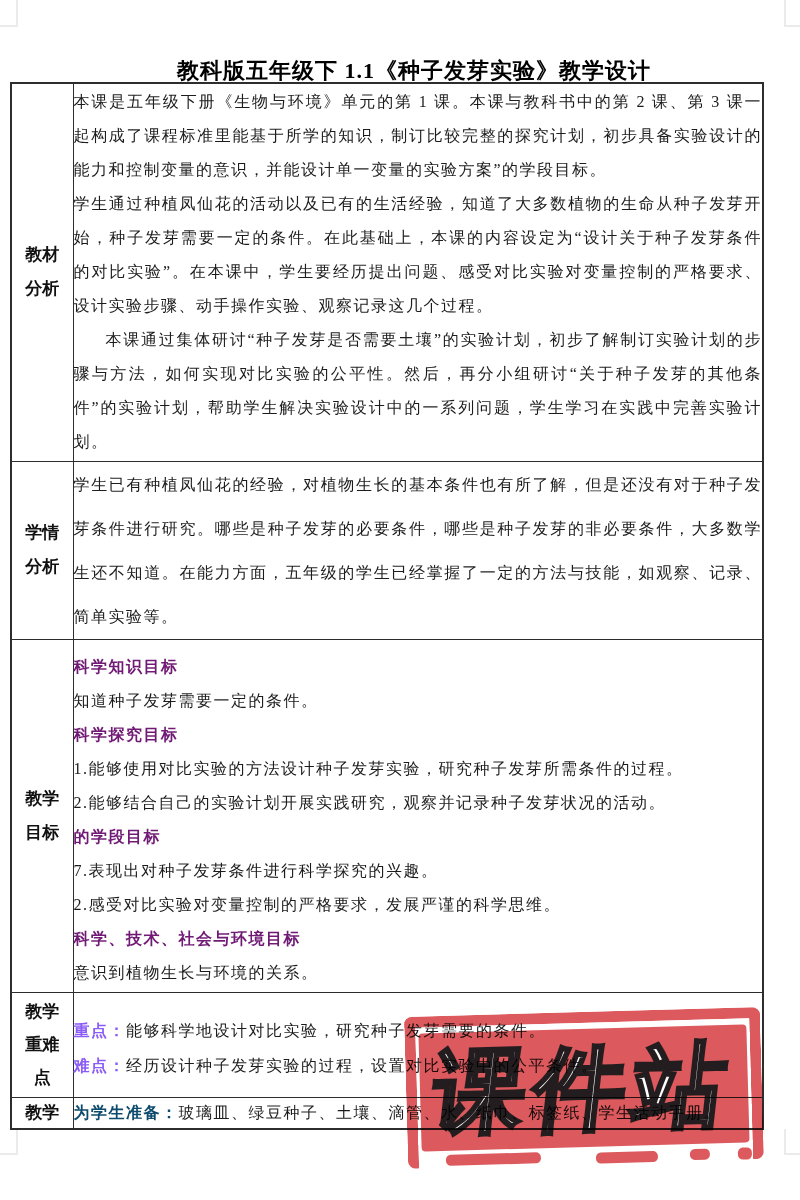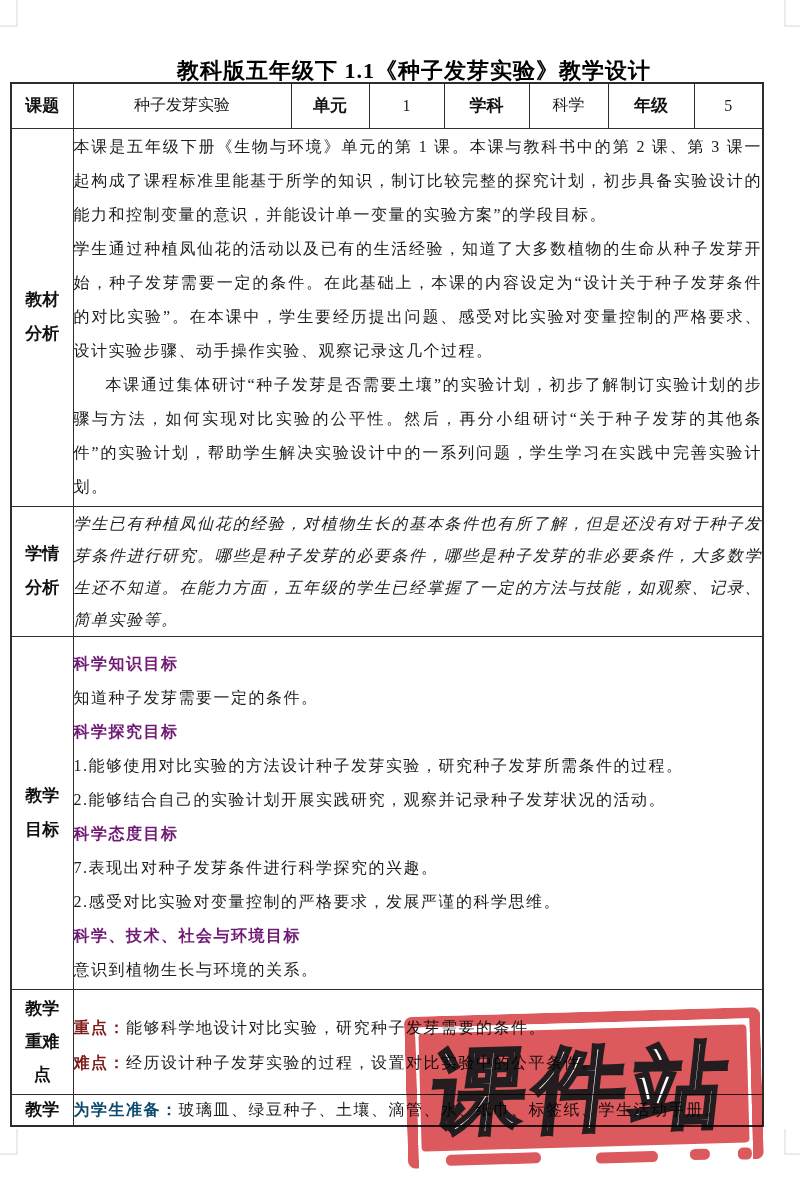--- a/index.html
+++ b/index.html
@@ -39,30 +39,30 @@
   td.val{text-align:center;font-size:16px;}
 
   td.vlabel span{display:block;line-height:34px;text-align:center;}
   tr.r5 td.vlabel span{line-height:33px;}
 
   td.content{
     vertical-align:top;text-align:justify;
     padding:3px 6px 0 9px;font-size:16px;letter-spacing:1.5px;
   }
   td.content p{margin:0;line-height:34px;}
-  tr.r3 td.content p{line-height:32px;padding-top:1px;font-style:italic;}
+  tr.r3 td.content p{line-height:44px;padding-top:1px;}
   td.content p.indent{text-indent:2em;}
 
   tr.r4 td.content{padding-top:9px;}
   .gh{font-weight:bold;line-height:34px;color:#701a75;}
   .gp{line-height:34px;}
 
   tr.r5 td.content{padding-top:7px;}
   .kv-line{line-height:35px;}
-  .kv-line b{font-weight:bold;color:#7f1d1d;}
+  .kv-line b{font-weight:bold;color:#8b5cf6;}
 
   tr.r6 td.content{vertical-align:middle;padding-top:0;}
   .prep-line{line-height:30px;}
   .prep-line b{font-weight:bold;color:#0c4a6e;}
 
   
   .stamp{
     position:absolute;left:406px;top:1012px;width:356px;height:152px;
     transform:rotate(-1.6deg);mix-blend-mode:multiply;z-index:5;pointer-events:none;
   }
@@ -103,30 +103,20 @@
     <col style="width:62px">
       <col style="width:218px">
       <col style="width:78px">
       <col style="width:75px">
     <col style="width:85px">
       <col style="width:79px">
       <col style="width:86px">
       <col style="width:69px">
   </colgroup>
   <tbody>
-    <tr class="r1">
-      <td class="hd">课题</td>
-      <td class="val">种子发芽实验</td>
-      <td class="hd">单元</td>
-      <td class="val">1</td>
-      <td class="hd">学科</td>
-      <td class="val">科学</td>
-      <td class="hd">年级</td>
-      <td class="val">5</td>
-    </tr>
 
     <tr class="r2">
       <td class="hd vlabel">
         <span>教材</span>
         <span>分析</span>
       </td>
       <td class="content" colspan="7">
         <p>本课是五年级下册《生物与环境》单元的第 1 课。本课与教科书中的第 2 课、第 3 课一起构成了课程标准里能基于所学的知识，制订比较完整的探究计划，初步具备实验设计的能力和控制变量的意识，并能设计单一变量的实验方案”的学段目标。</p>
         <p>学生通过种植凤仙花的活动以及已有的生活经验，知道了大多数植物的生命从种子发芽开始，种子发芽需要一定的条件。在此基础上，本课的内容设定为“设计关于种子发芽条件的对比实验”。在本课中，学生要经历提出问题、感受对比实验对变量控制的严格要求、设计实验步骤、动手操作实验、观察记录这几个过程。</p>
         <p class="indent">本课通过集体研讨“种子发芽是否需要土壤”的实验计划，初步了解制订实验计划的步骤与方法，如何实现对比实验的公平性。然后，再分小组研讨“关于种子发芽的其他条件”的实验计划，帮助学生解决实验设计中的一系列问题，学生学习在实践中完善实验计划。</p>
@@ -147,21 +137,21 @@
       <td class="hd vlabel">
         <span>教学</span>
         <span>目标</span>
       </td>
       <td class="content" colspan="7">
         <div class="gh">科学知识目标</div>
         <div class="gp">知道种子发芽需要一定的条件。</div>
         <div class="gh">科学探究目标</div>
         <div class="gp">1.能够使用对比实验的方法设计种子发芽实验，研究种子发芽所需条件的过程。</div>
         <div class="gp">2.能够结合自己的实验计划开展实践研究，观察并记录种子发芽状况的活动。</div>
-        <div class="gh">科学态度目标</div>
+        <div class="gh">的学段目标</div>
         <div class="gp">7.表现出对种子发芽条件进行科学探究的兴趣。</div>
         <div class="gp">2.感受对比实验对变量控制的严格要求，发展严谨的科学思维。</div>
         <div class="gh">科学、技术、社会与环境目标</div>
         <div class="gp">意识到植物生长与环境的关系。</div>
       </td>
     </tr>
 
     <tr class="r5">
       <td class="hd vlabel">
         <span>教学</span>

